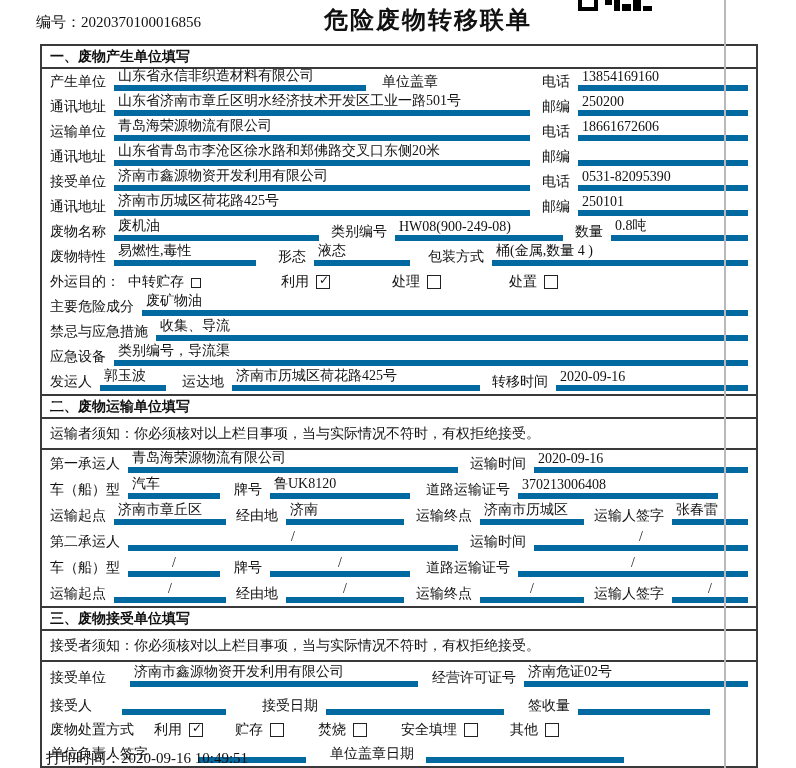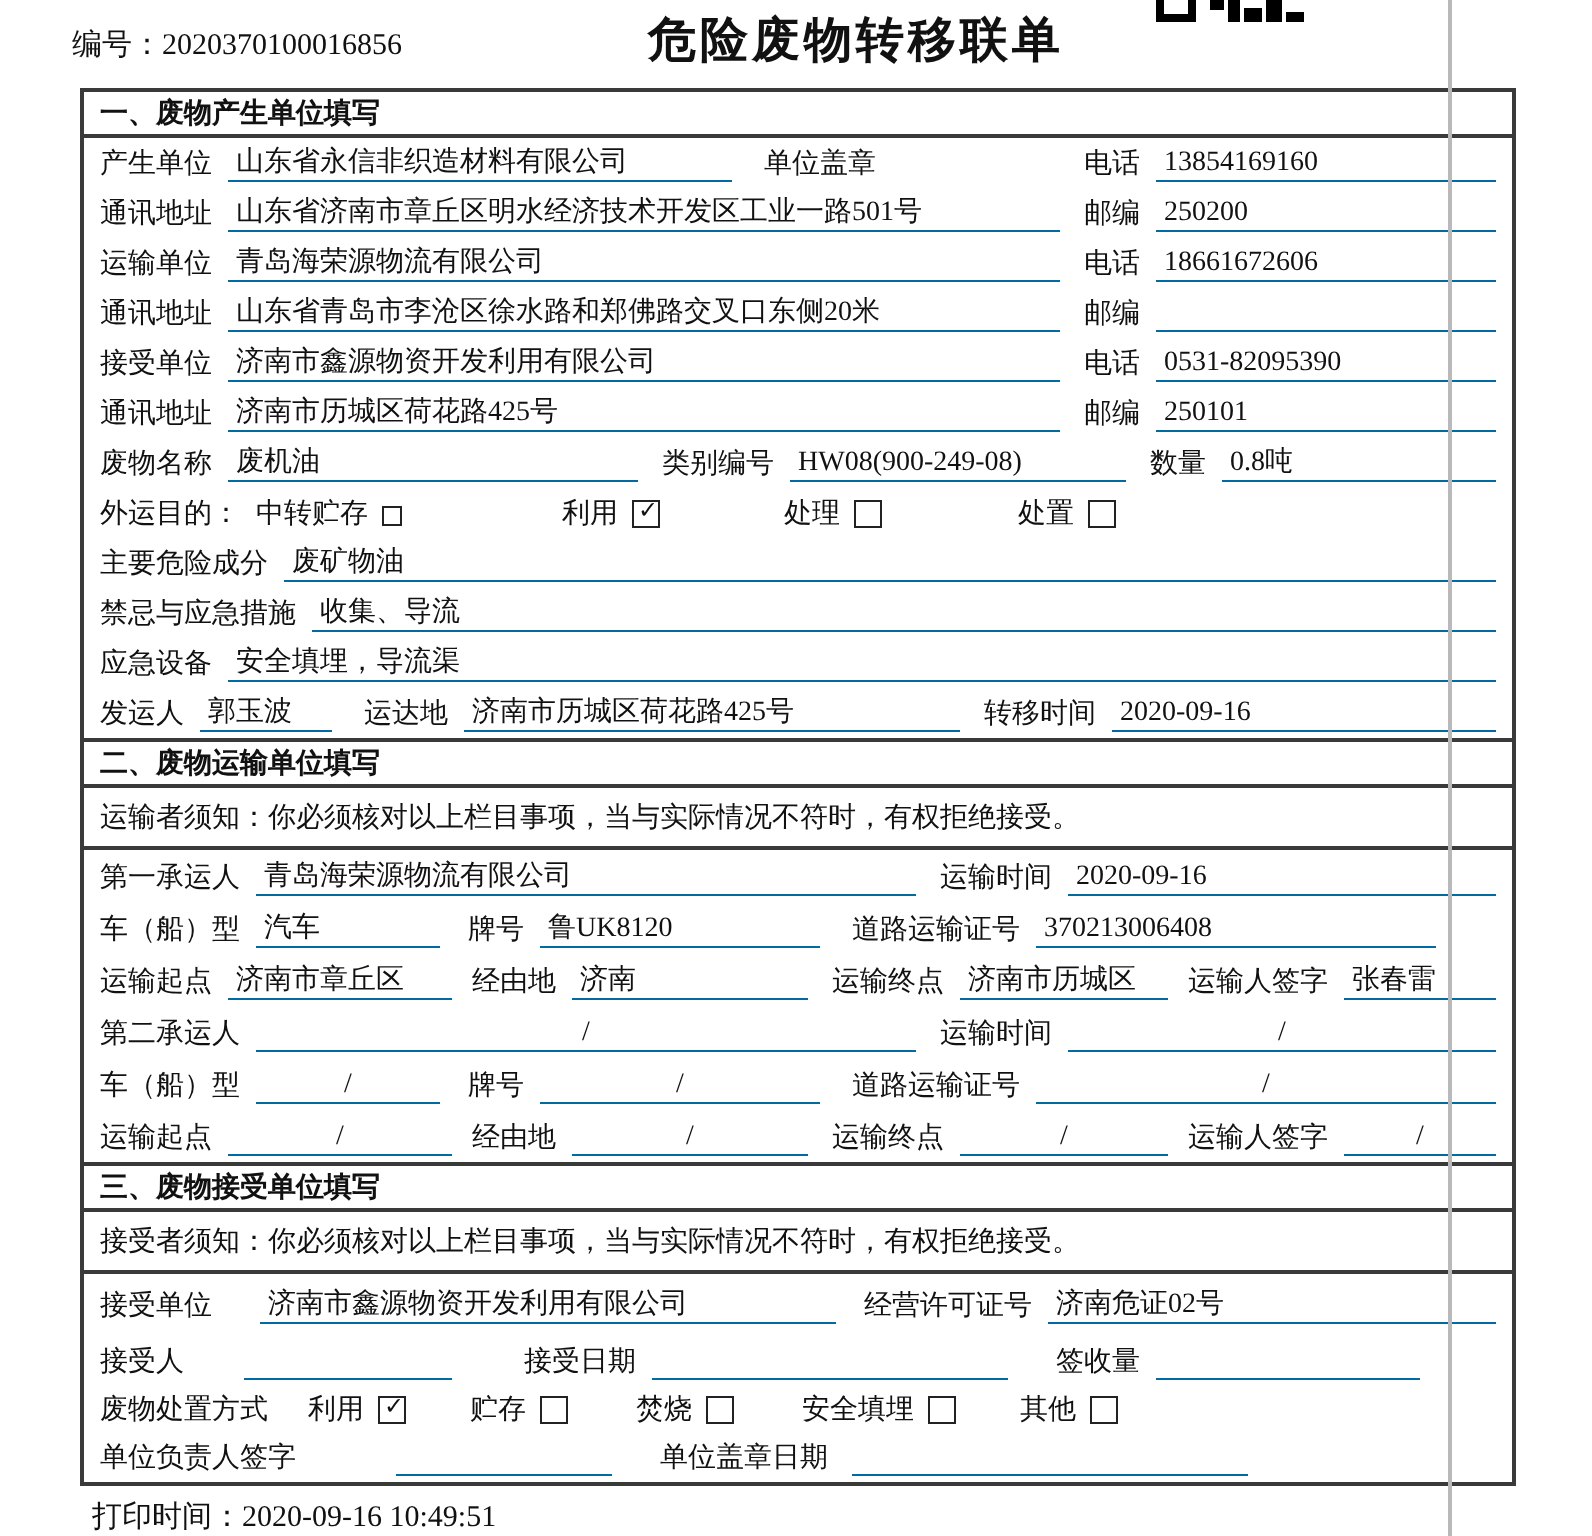--- a/index.html
+++ b/index.html
@@ -23,21 +23,21 @@
   .sec-title.mid{border-top:2px solid #3a3a3a;}
   .note-row{font-size:14px;padding:6px 8px 5px 8px;border-bottom:2px solid #3a3a3a;}
 
   .row{display:flex;align-items:flex-end;height:25px;padding:0 8px 3px 8px;
        font-size:14px;box-sizing:border-box;}
   .row.h26{height:26px;}
   .row.h28{height:28px;}
   .row.h24{height:24px;}
   .lbl{white-space:nowrap;margin-right:8px;flex:none;}
   .txt{white-space:nowrap;flex:none;}
-  .u{border-bottom:1px solid #0369a1;padding:0 4px;white-space:nowrap;flex:none;
+  .u{border-bottom:6px solid #0369a1;padding:0 4px;white-space:nowrap;flex:none;
      overflow:hidden;min-height:17px;box-sizing:border-box;}
   .grow{flex:1 1 auto;}
   .ctr{text-align:center;}
   .sp{flex:1 1 auto;}
 
   .cbi{display:inline-flex;align-items:flex-end;white-space:nowrap;flex:none;}
   .cb{display:inline-flex;align-items:center;justify-content:center;width:12px;height:12px;
       border:1.5px solid #222;margin-left:7px;margin-bottom:2px;flex:none;}
   .cb.sm{width:8px;height:8px;border-width:1px;margin-bottom:3px;}
   .cb i{font-style:normal;font-size:12px;line-height:1;transform:translate(1px,-2px);
@@ -115,20 +115,28 @@
 
     <div class="row">
       <span class="lbl">废物名称</span>
       <span class="u" style="width:205px">废机油</span>
       <span class="lbl" style="margin-left:12px">类别编号</span>
       <span class="u" style="width:168px">HW08(900-249-08)</span>
       <span class="lbl" style="margin-left:12px">数量</span>
       <span class="u grow">0.8吨</span>
     </div>
 
+    <div class="row">
+      <span class="lbl">废物特性</span>
+      <span class="u" style="width:142px">易燃性,毒性</span>
+      <span class="lbl" style="margin-left:22px">形态</span>
+      <span class="u" style="width:96px">液态</span>
+      <span class="lbl" style="margin-left:18px">包装方式</span>
+      <span class="u grow">桶(金属,数量 4 )</span>
+    </div>
 
     <div class="row">
       <span class="lbl">外运目的：</span>
       <span class="cbi">
           <span>中转贮存</span>
           <span class="cb sm">
             <i></i>
           </span>
         </span>
       <span class="cbi" style="margin-left:80px">
@@ -156,21 +164,21 @@
       <span class="u grow">废矿物油</span>
     </div>
 
     <div class="row">
       <span class="lbl">禁忌与应急措施</span>
       <span class="u grow">收集、导流</span>
     </div>
 
     <div class="row">
       <span class="lbl">应急设备</span>
-      <span class="u grow">安全填埋，导流渠</span>
+      <span class="u grow">类别编号，导流渠</span>
     </div>
 
     <div class="row">
       <span class="lbl">发运人</span>
       <span class="u" style="width:66px">郭玉波</span>
       <span class="lbl" style="margin-left:16px">运达地</span>
       <span class="u" style="width:248px">济南市历城区荷花路425号</span>
       <span class="lbl" style="margin-left:12px">转移时间</span>
       <span class="u grow">2020-09-16</span>
     </div>

